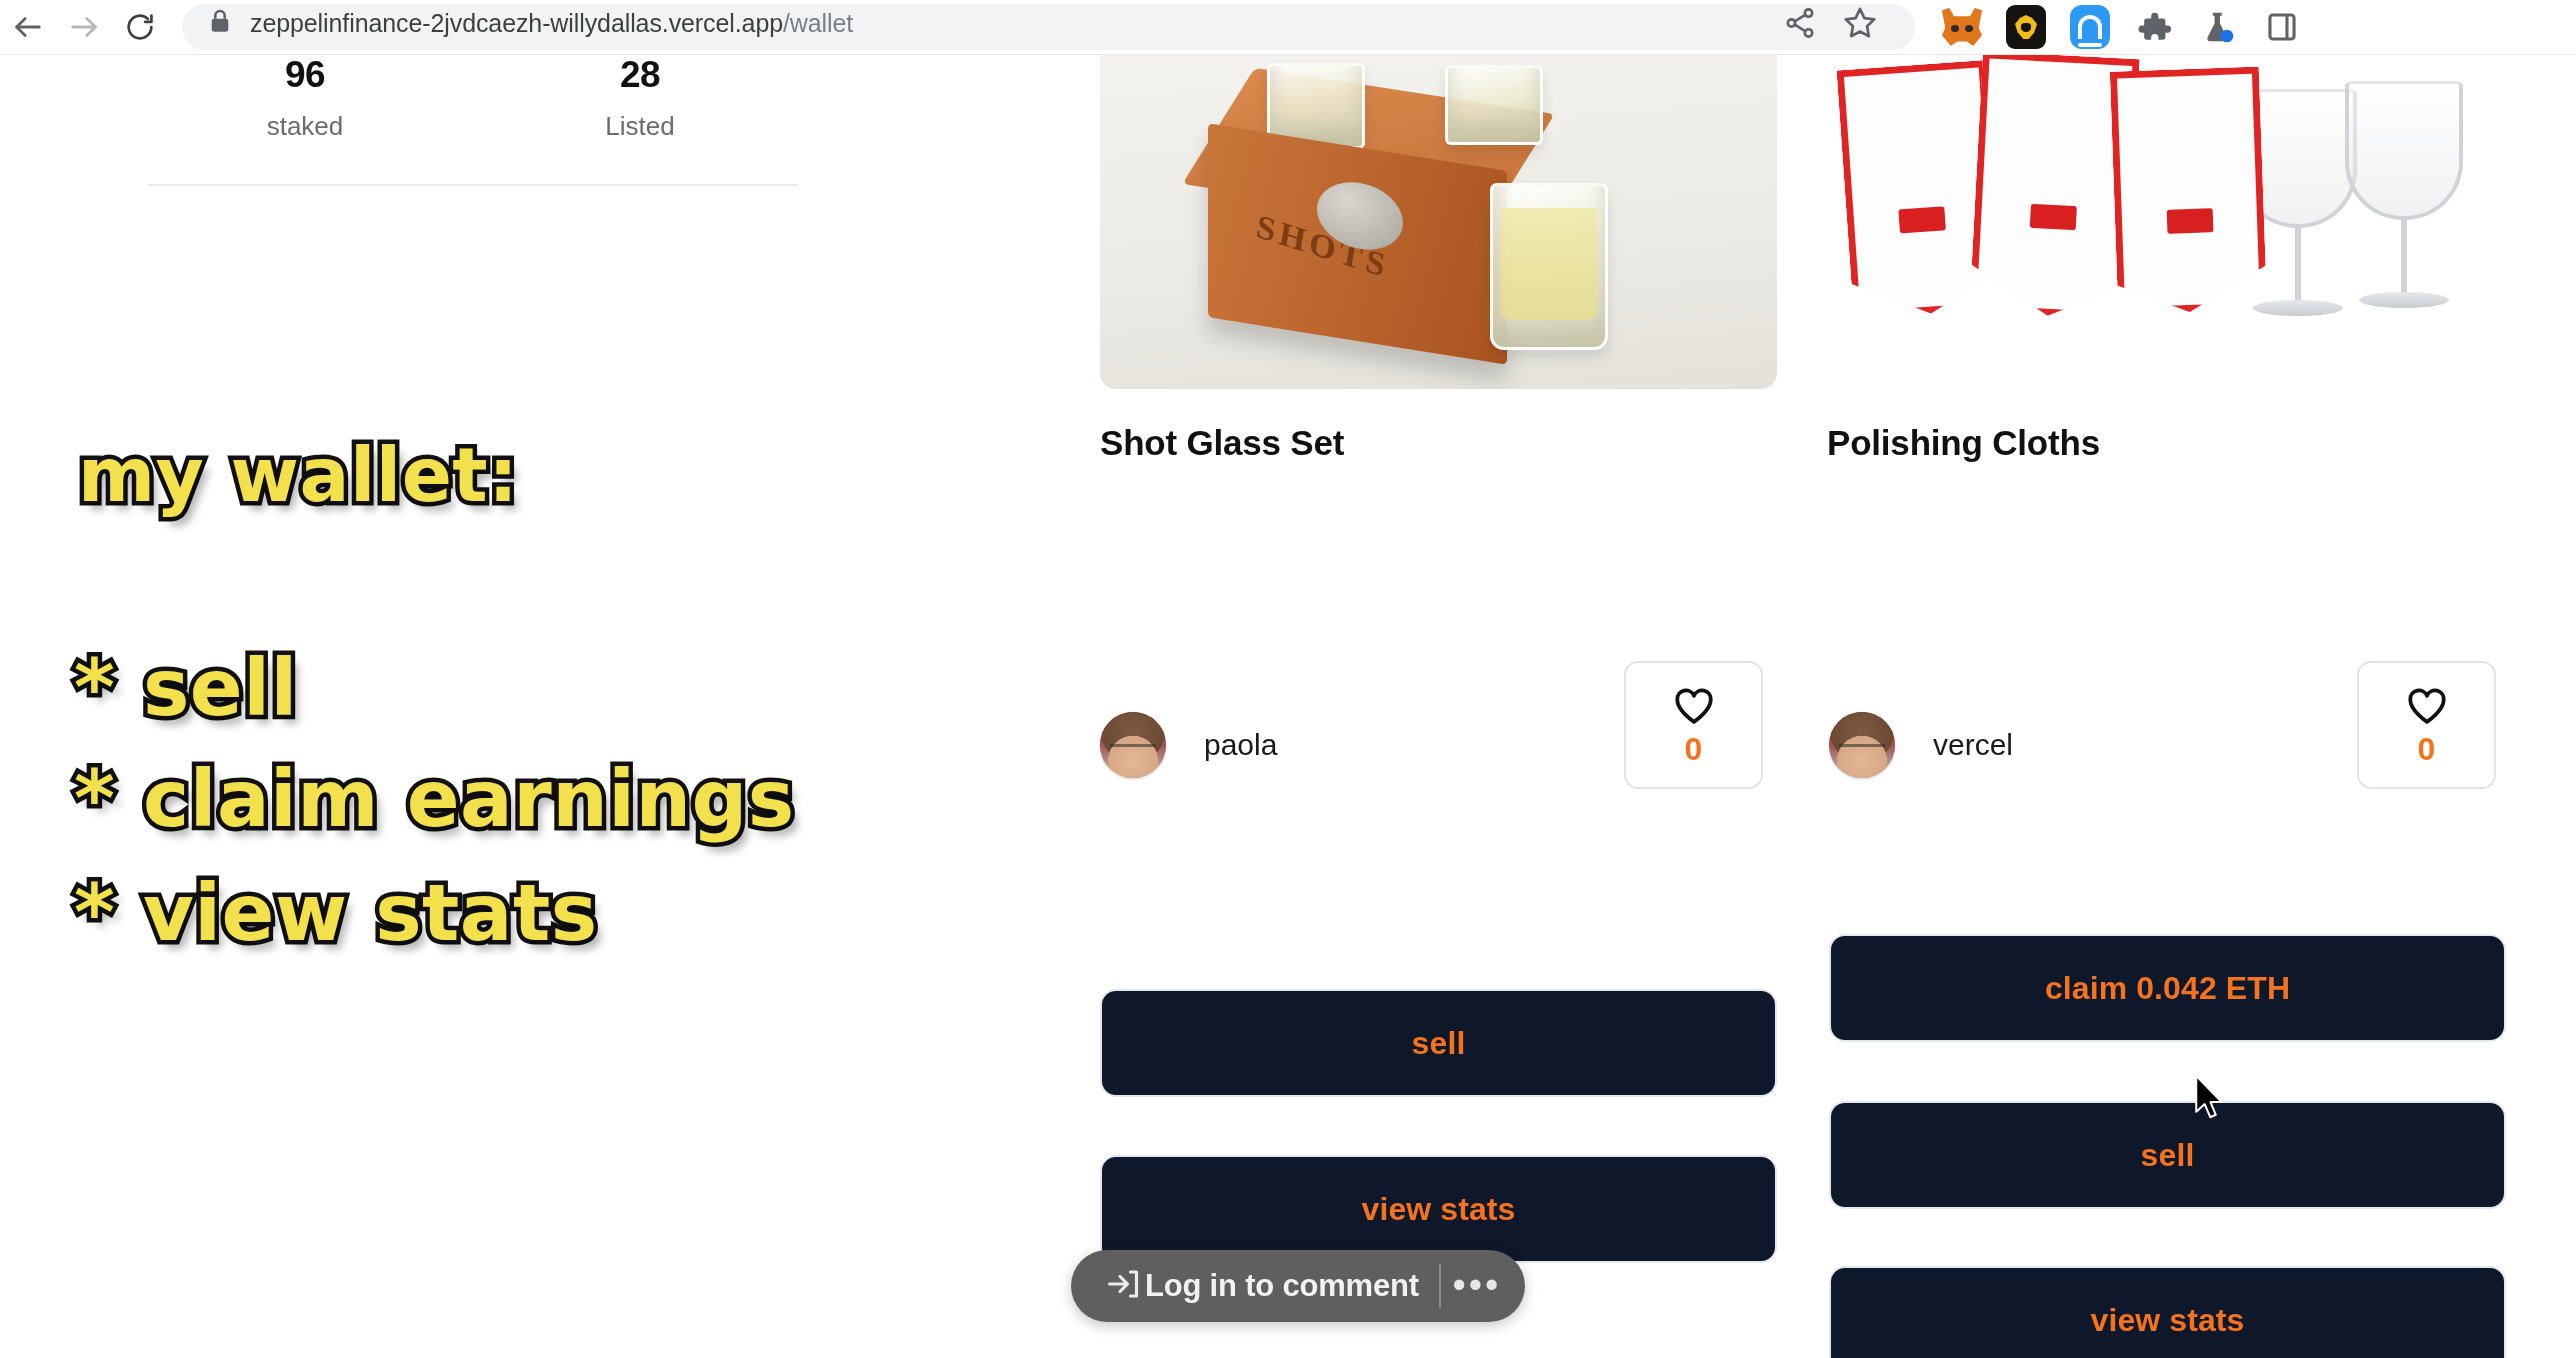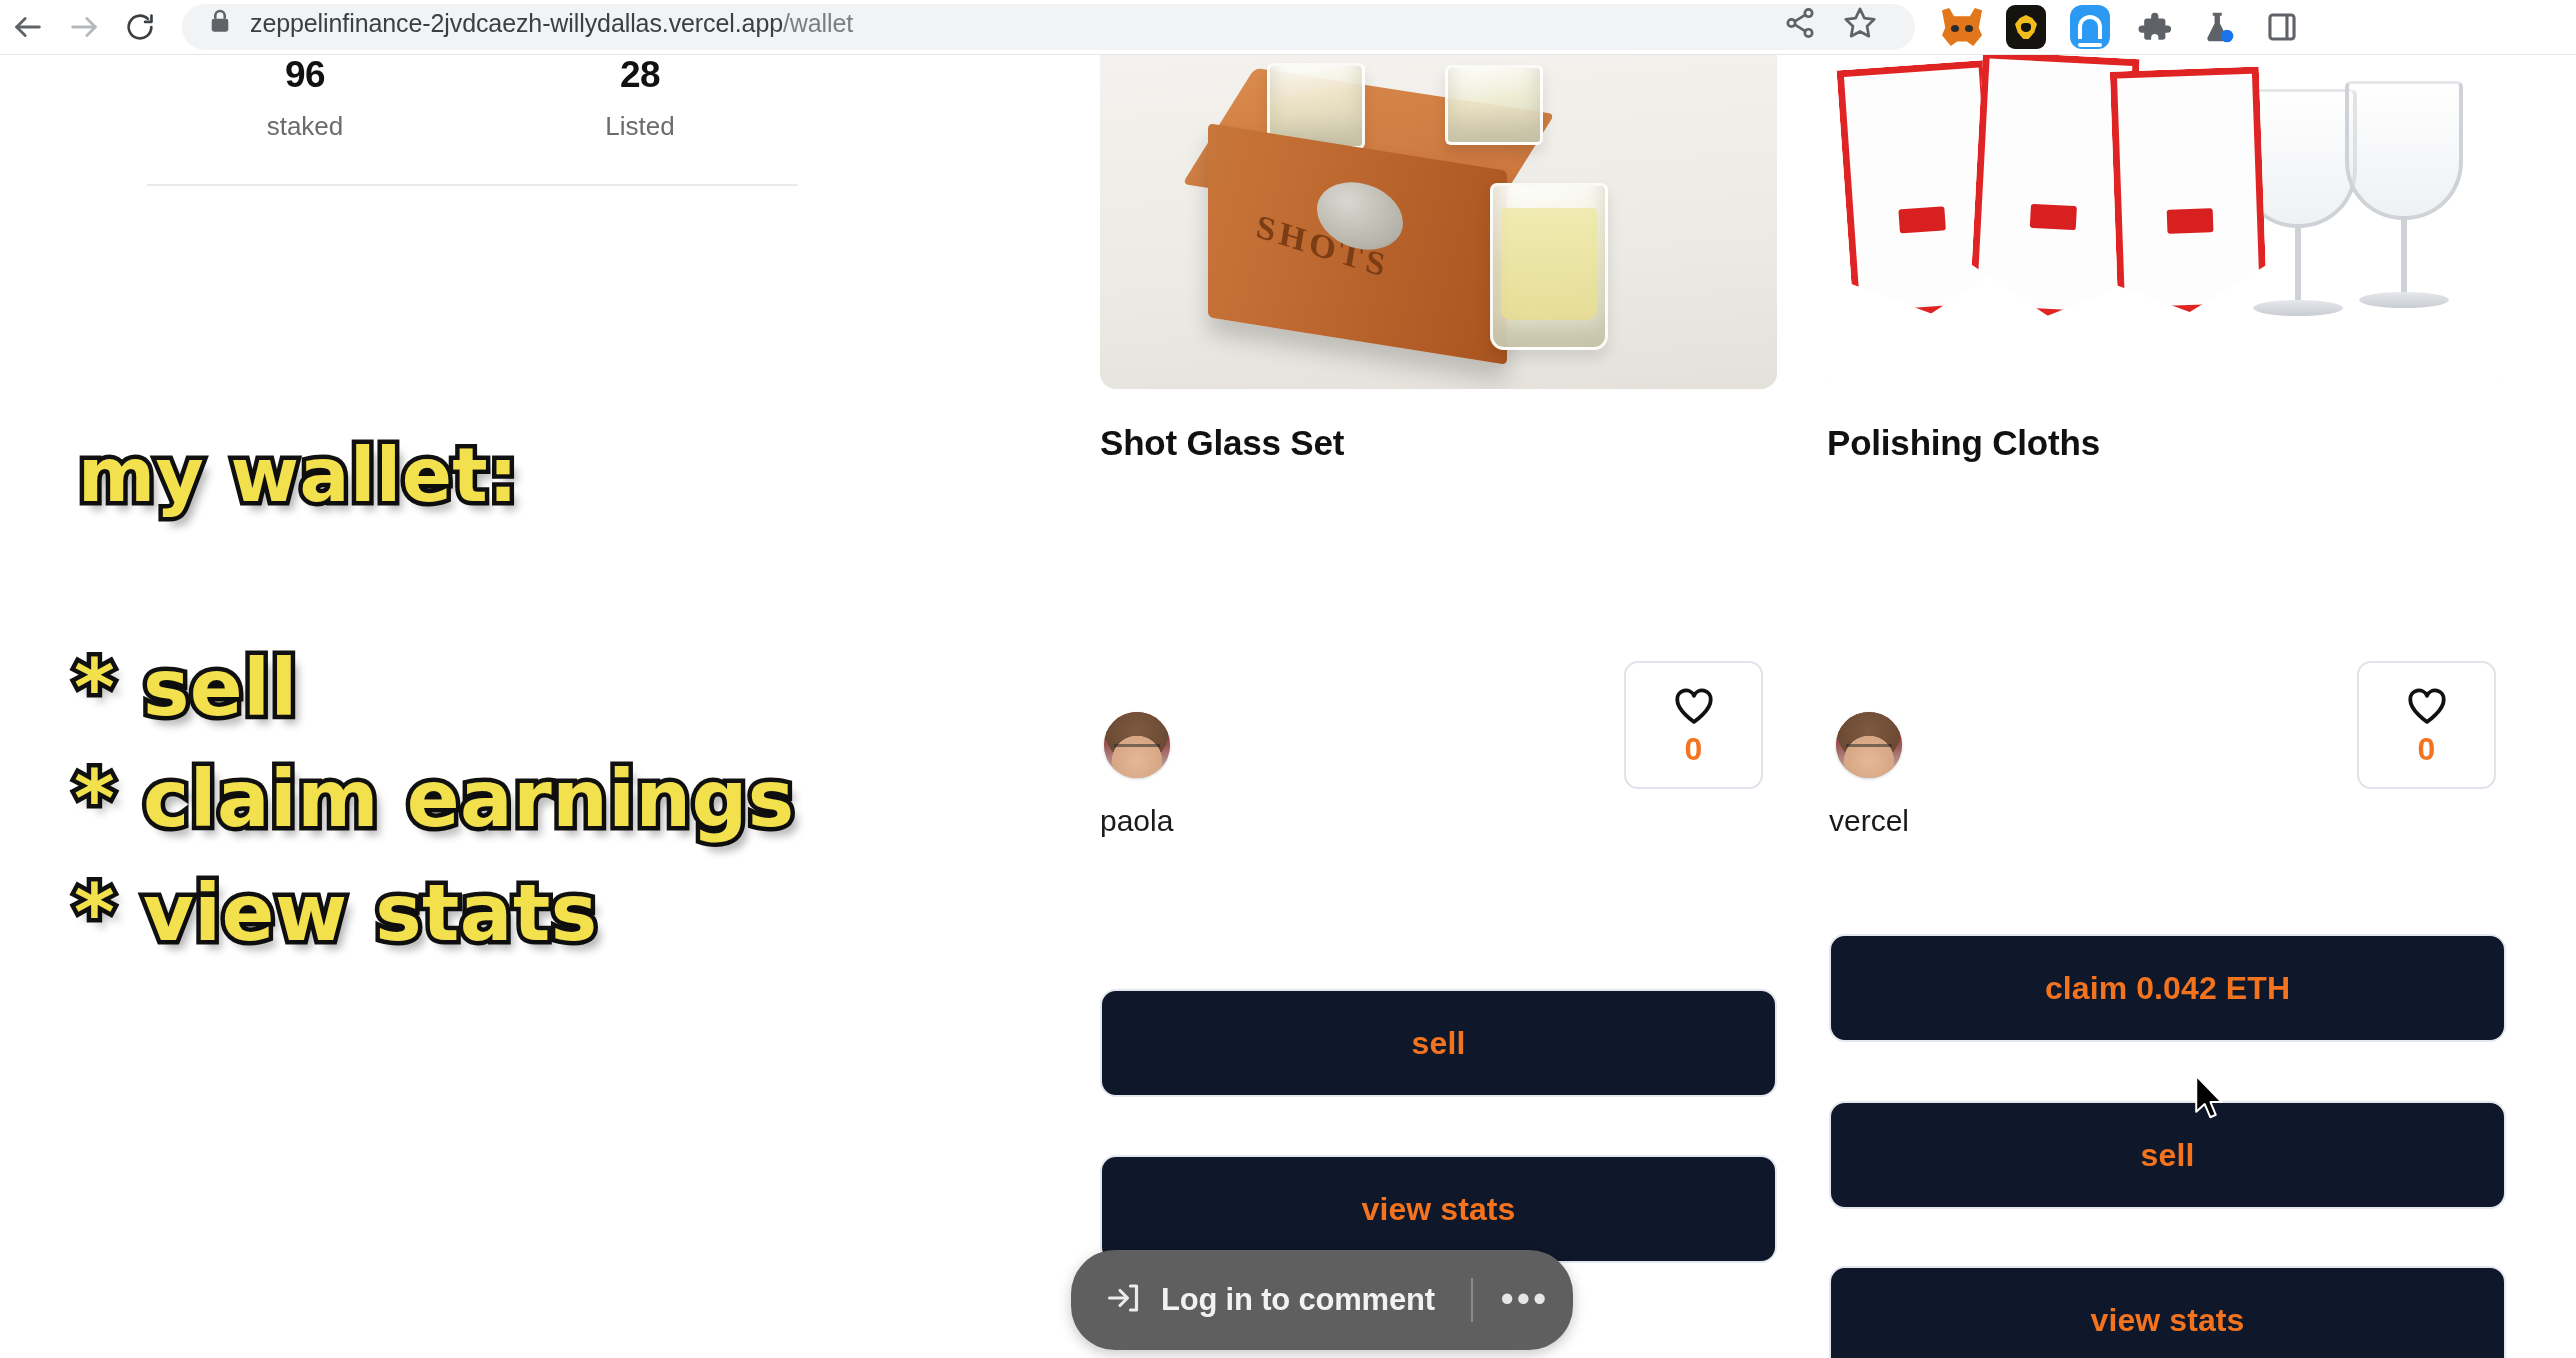--- a/index.html
+++ b/index.html
@@ -346,22 +346,21 @@
     background: linear-gradient(180deg, #e6e8eb, #c9ccd1);
   }
   .wine-glass.w1 { left: 412px; top: 34px; }
   .wine-glass.w2 { left: 518px; top: 26px; }
 
   
   .owner-row {
     position: absolute;
     display: flex;
     align-items: center;
-    gap: 26px;
-    flex-direction: column;
+    gap: 38px;
   }
   .avatar {
     width: 66px; height: 66px;
     border-radius: 50%;
     overflow: hidden;
     flex: 0 0 auto;
     background: #b9a18d;
     position: relative;
     box-shadow: 0 1px 3px rgba(0,0,0,0.2);
   }
@@ -416,27 +415,27 @@
     font-size: 32px;
     font-weight: bold;
     color: #f3731e;
     letter-spacing: 0.1px;
   }
 
   
   #comment-pill {
     position: absolute;
     left: 1071px; top: 1195px;
-    height: 100px;
+    height: 72px;
     background: #5f5f5f;
     border-radius: 44px;
     display: flex;
     align-items: center;
     padding: 0 16px 0 34px;
-    gap: 20px;
+    gap: 4px;
     box-shadow: 0 4px 14px rgba(0,0,0,0.22);
     z-index: 20;
   }
   #comment-pill .label {
     font-size: 31px;
     color: #f2f2f2;
     font-weight: bold;
     letter-spacing: -0.2px;
   }
   #pill-divider {

